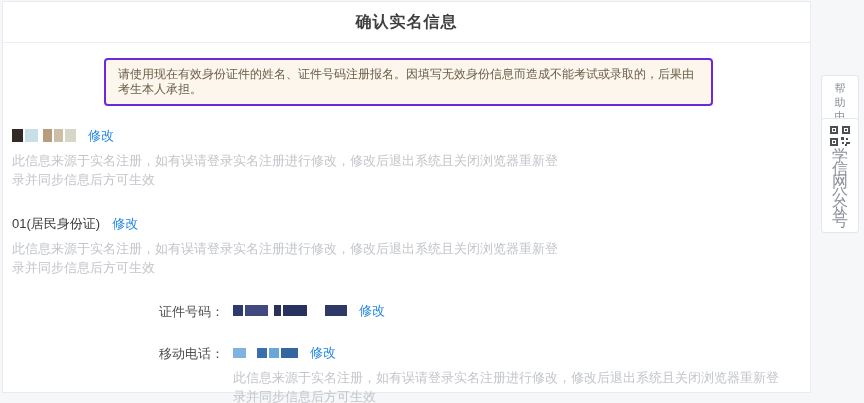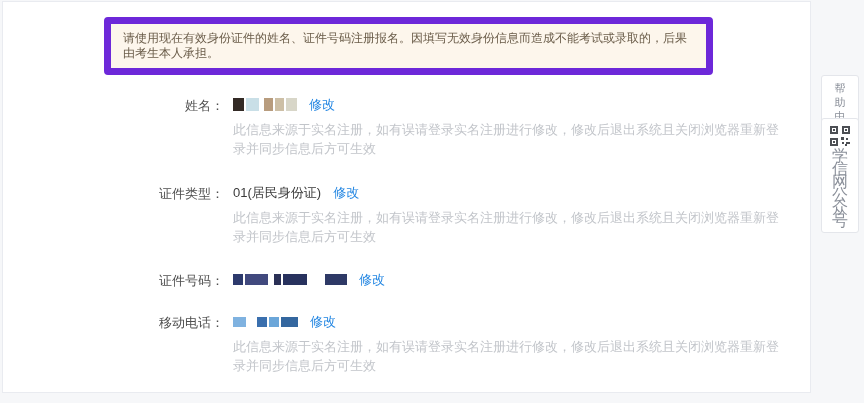--- a/index.html
+++ b/index.html
@@ -22,21 +22,21 @@
     border-bottom: 1px solid #eceef2;
     display: flex; align-items: center; justify-content: center;
   }
   .panel-title {
     font-size: 16px; font-weight: 700; color: #3f3f3f;
     letter-spacing: 1px;
   }
   .notice {
     margin: 15px 97px 0 101px;
     background: #fdf6ec;
-    border: 7px solid #6d28d9;
+    border: 2px solid #6d28d9;
     border-radius: 4px;
     padding: 7px 12px;
     font-size: 12px;
     color: #6a5c49;
     line-height: 1.25;
   }
   .form-area { margin-top: 22px; }
   .form-row { display: flex; margin-bottom: 26px; }
   .form-label {
     flex: 0 0 221px;
@@ -95,46 +95,47 @@
   }
   .side-help { top: 75px; }
   .side-qr { top: 118px; }
   .qr-icon { display: block; margin: 2px auto 3px auto; }
   .qr-label { font-size: 16px; line-height: 13px; color: #8a8f99; display: block; }
 </style>
 </head>
 <body>
 
 <div class="panel">
+  <div class="panel-header">
+    <div class="panel-title">确认实名信息</div>
+  </div>
 
   <div class="notice">
     <span>请使用现在有效身份证件的姓名、证件号码注册报名。因填写无效身份信息而造成不能考试或录取的，后果由考生本人承担。</span>
   </div>
 
   <div class="form-area">
 
     <div class="form-row">
-      <div class="form-label">姓名：</div>
       <div class="form-content">
         <div class="value-line">
           <span class="redact">
             <i class="rb n1"></i>
               <i class="rb n2"></i>
               <i class="rb n3"></i>
               <i class="rb n4"></i>
               <i class="rb n5"></i>
           </span>
           <a class="modify">修改</a>
         </div>
         <div class="help">此信息来源于实名注册，如有误请登录实名注册进行修改，修改后退出系统且关闭浏览器重新登录并同步信息后方可生效</div>
       </div>
     </div>
 
     <div class="form-row">
-      <div class="form-label">证件类型：</div>
       <div class="form-content">
         <div class="value-line">
           <span class="value-text">01(居民身份证)</span>
           <a class="modify">修改</a>
         </div>
         <div class="help">此信息来源于实名注册，如有误请登录实名注册进行修改，修改后退出系统且关闭浏览器重新登录并同步信息后方可生效</div>
       </div>
     </div>
 
     <div class="form-row">

